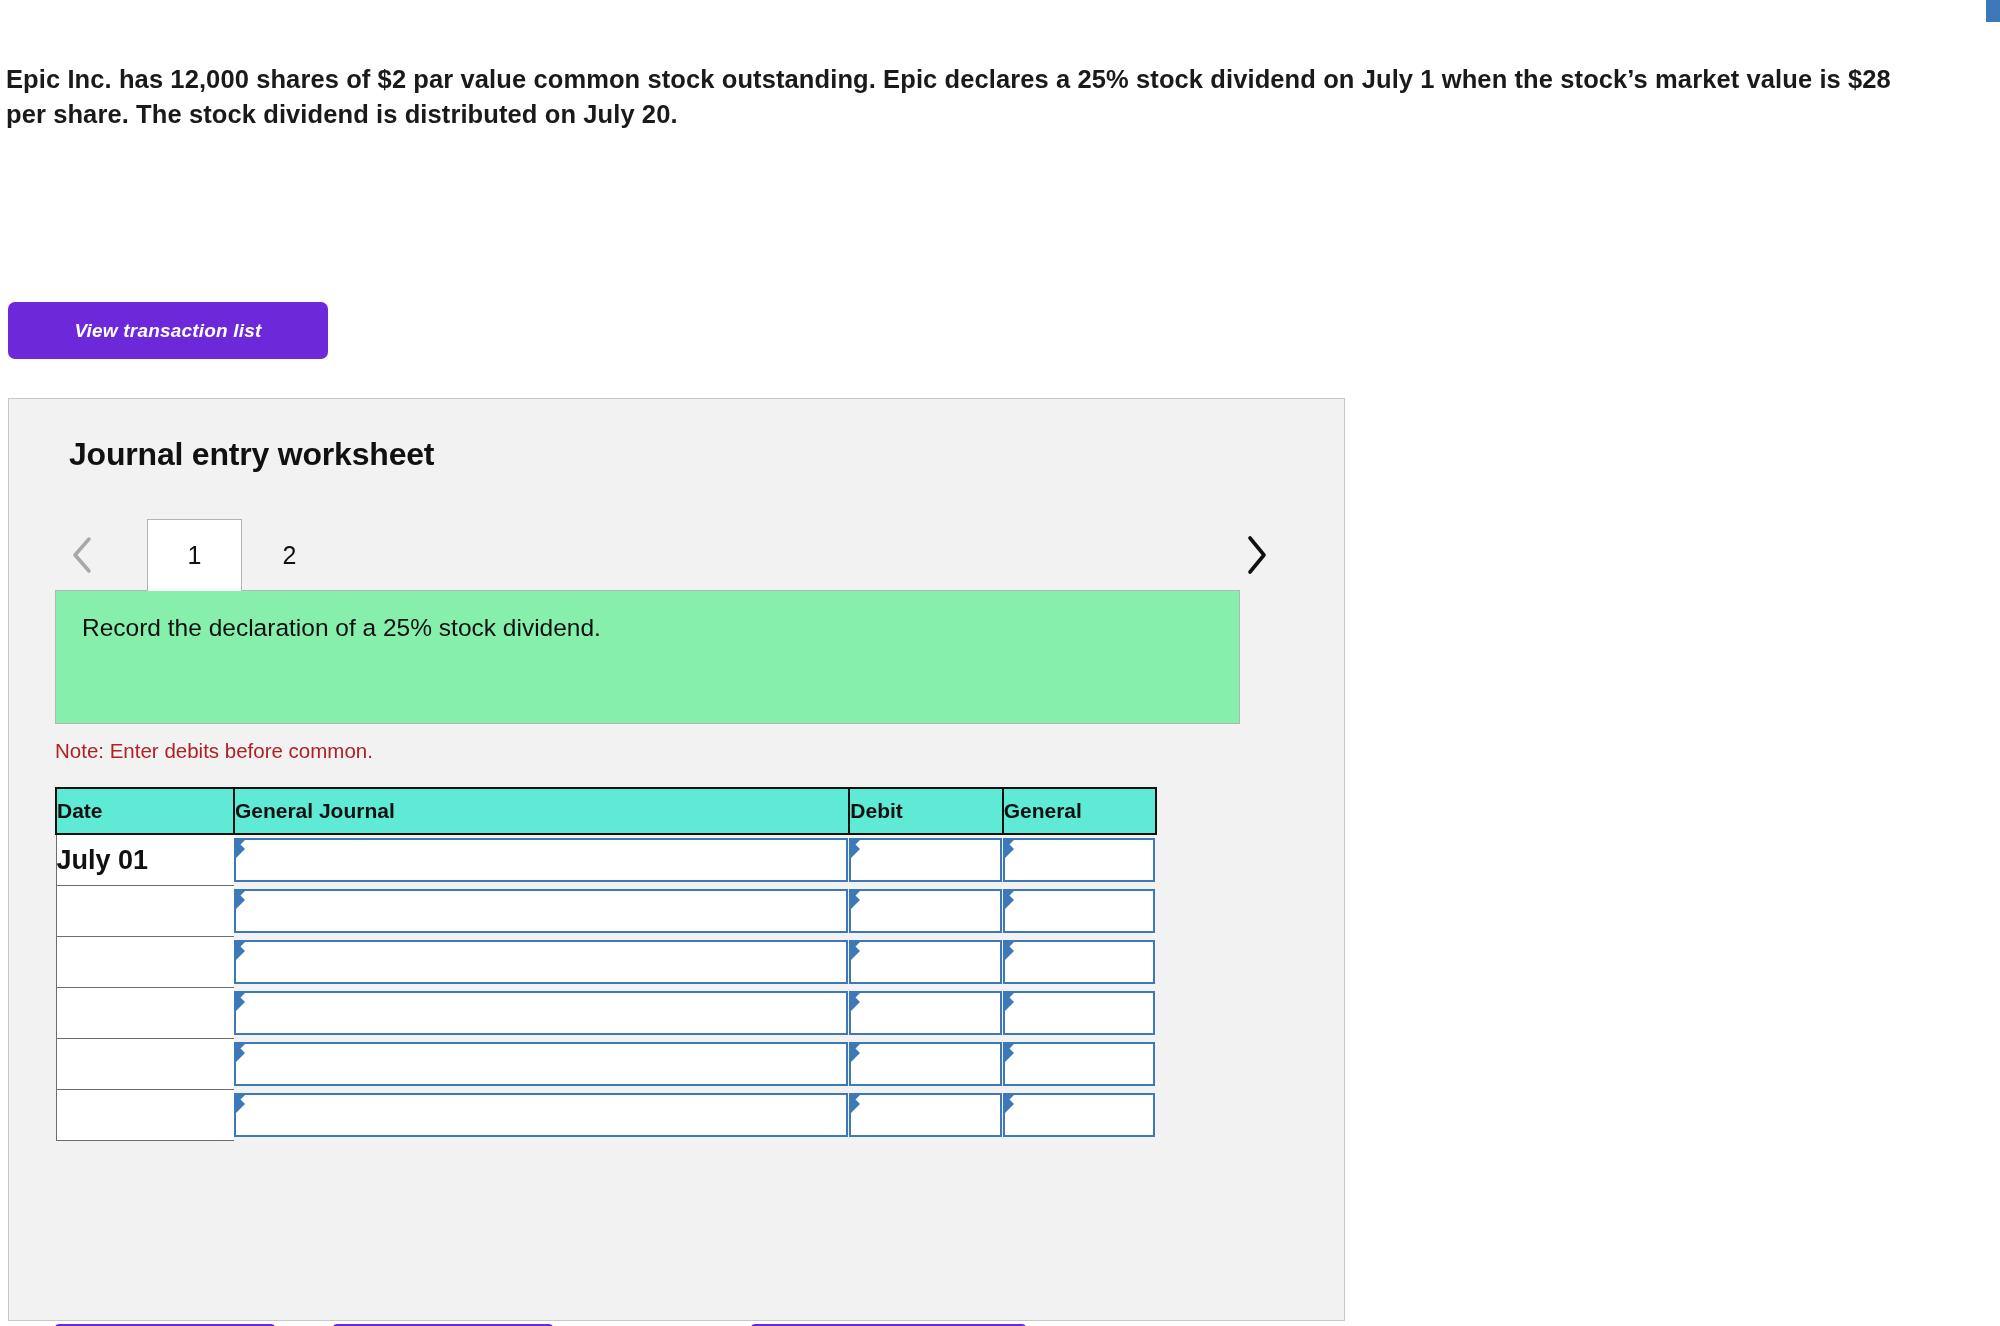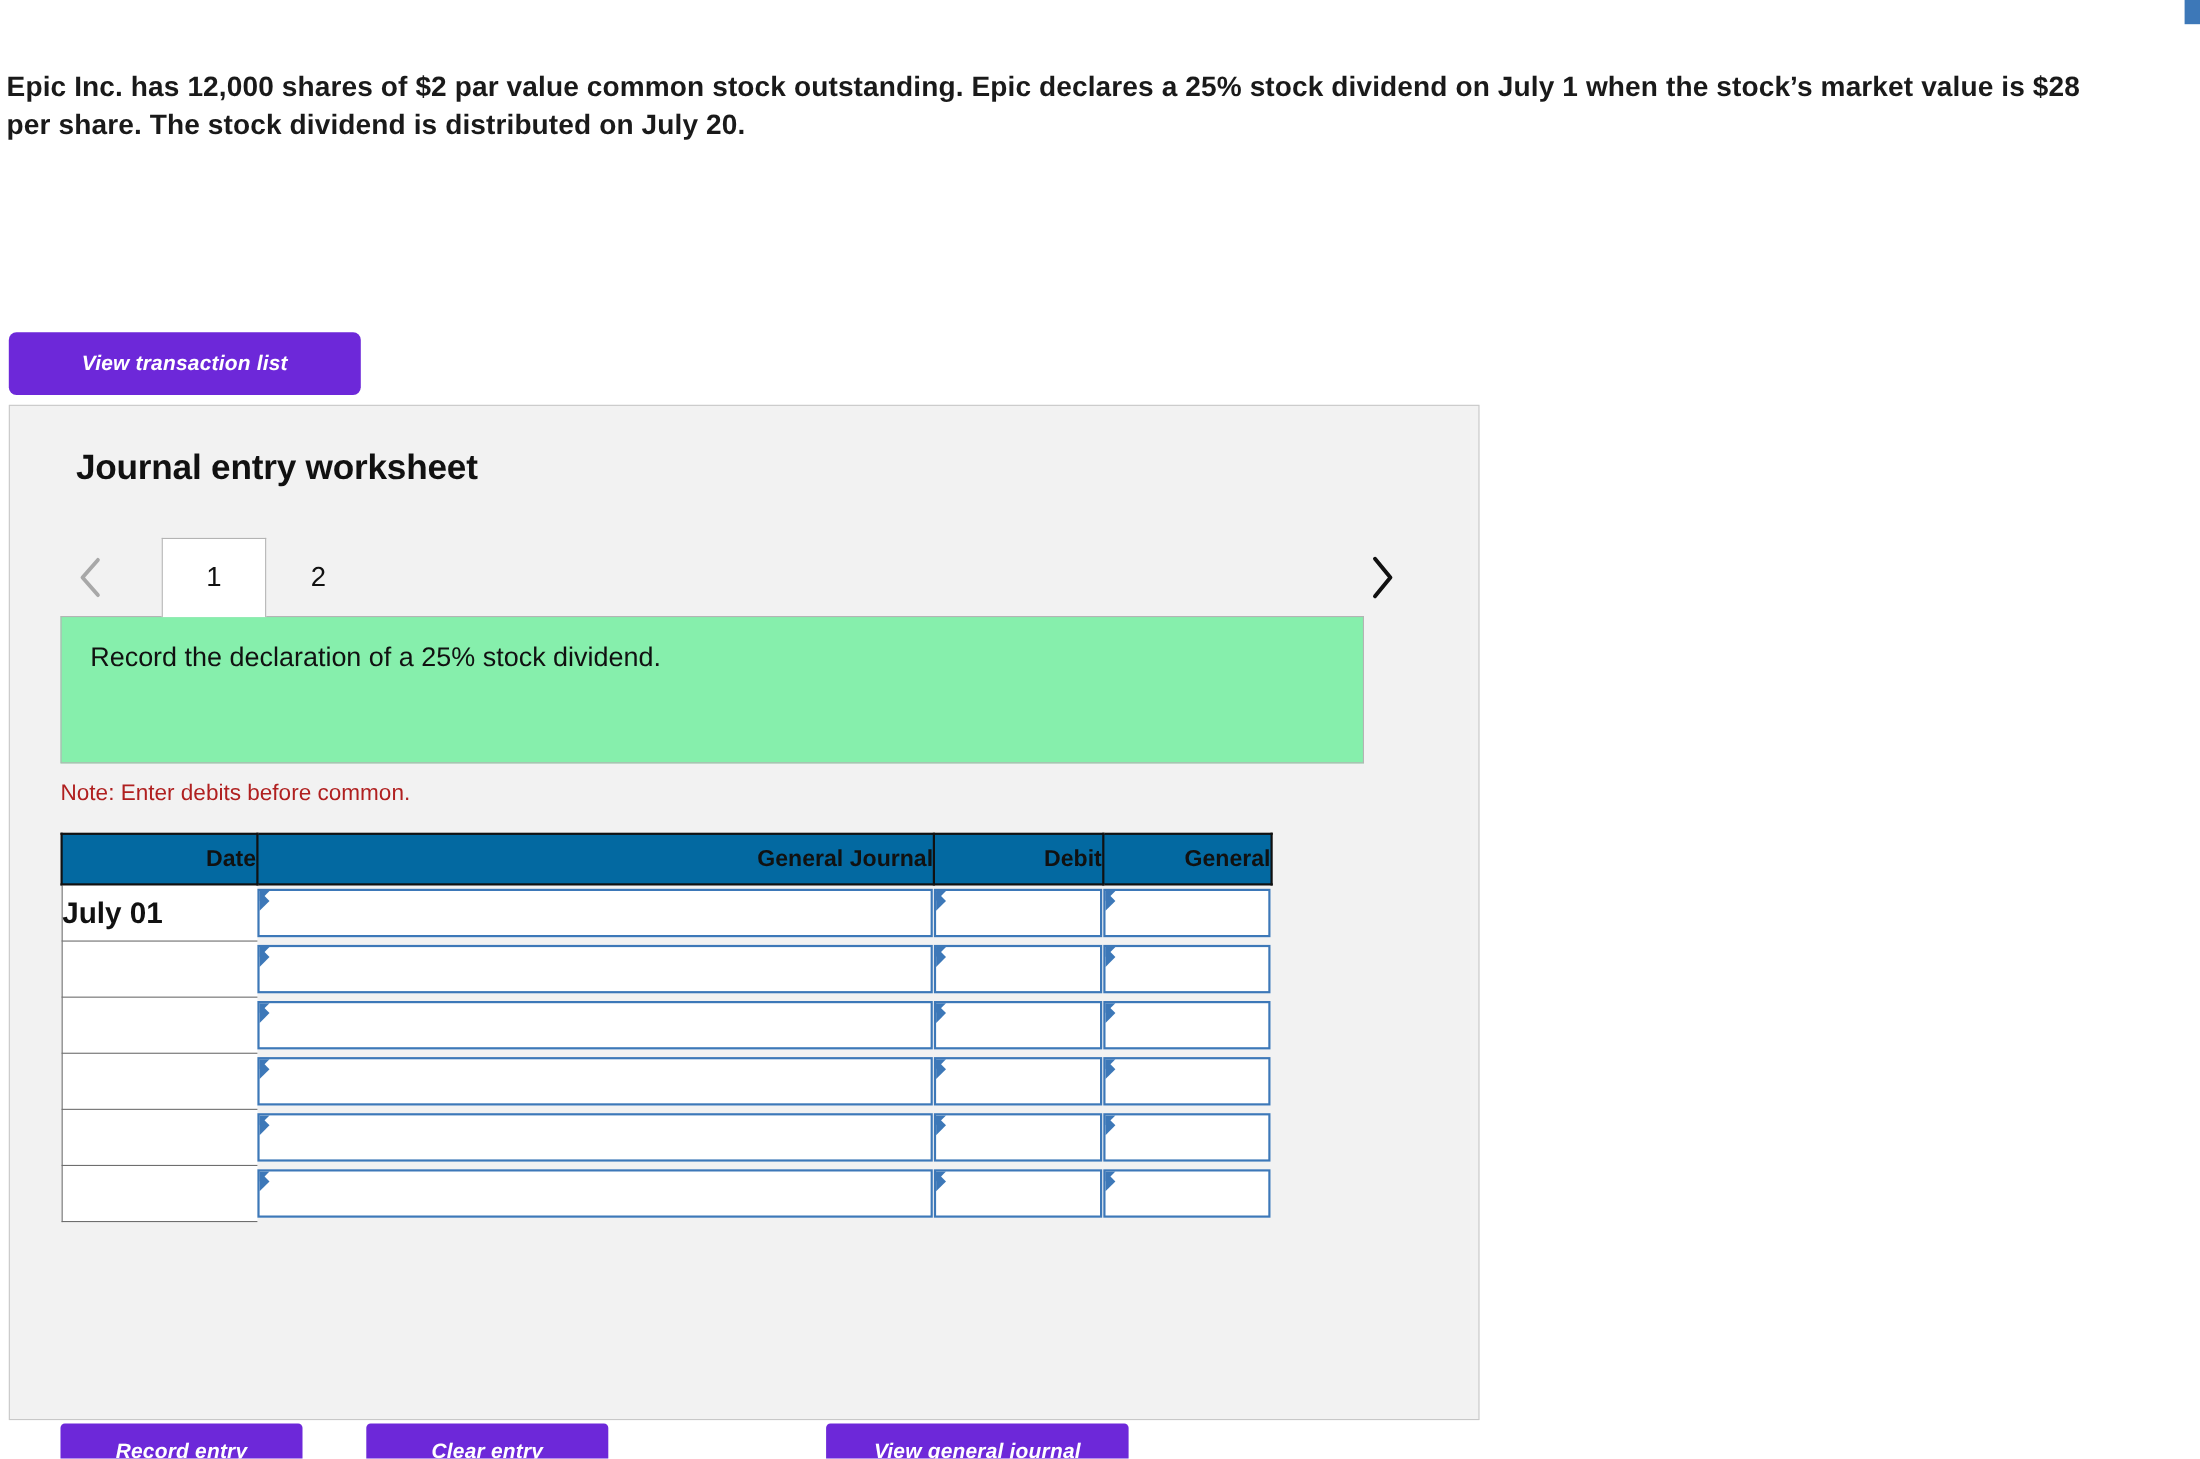--- a/index.html
+++ b/index.html
@@ -69,21 +69,21 @@
     top: 302px;
     width: 320px;
     height: 57px;
     border-radius: 7px;
   }
 
   
   .worksheet-panel {
     position: absolute;
     left: 8px;
-    top: 368px;
+    top: 398px;
     width: 1337px;
     height: 923px;
     background: #f2f2f2;
     border: 1px solid #c8c8c8;
     box-sizing: border-box;
   }
 
   .worksheet-title {
     position: absolute;
     left: 60px;
@@ -178,28 +178,28 @@
   
   .jtable {
     position: absolute;
     left: 46px;
     top: 388px;
     width: 1102px;
     border-collapse: collapse;
     table-layout: fixed;
   }
   .jtable th {
-    background: #0369a1;
+    background: #5eead4;
     border: 2px solid #111111;
     font-size: 21px;
     font-weight: bold;
     color: #111111;
     height: 44px;
     padding: 0;
-    text-align: right;
+    text-align: left;
   }
   .col-date   { width: 172px; }
   .col-gj     { width: 600px; margin-top: 32px; }
   .col-debit  { width: 148px; }
   .col-credit { width: 148px; }
 
   .jtable td {
     padding: 0;
     height: 50px;
     background: #ffffff;

